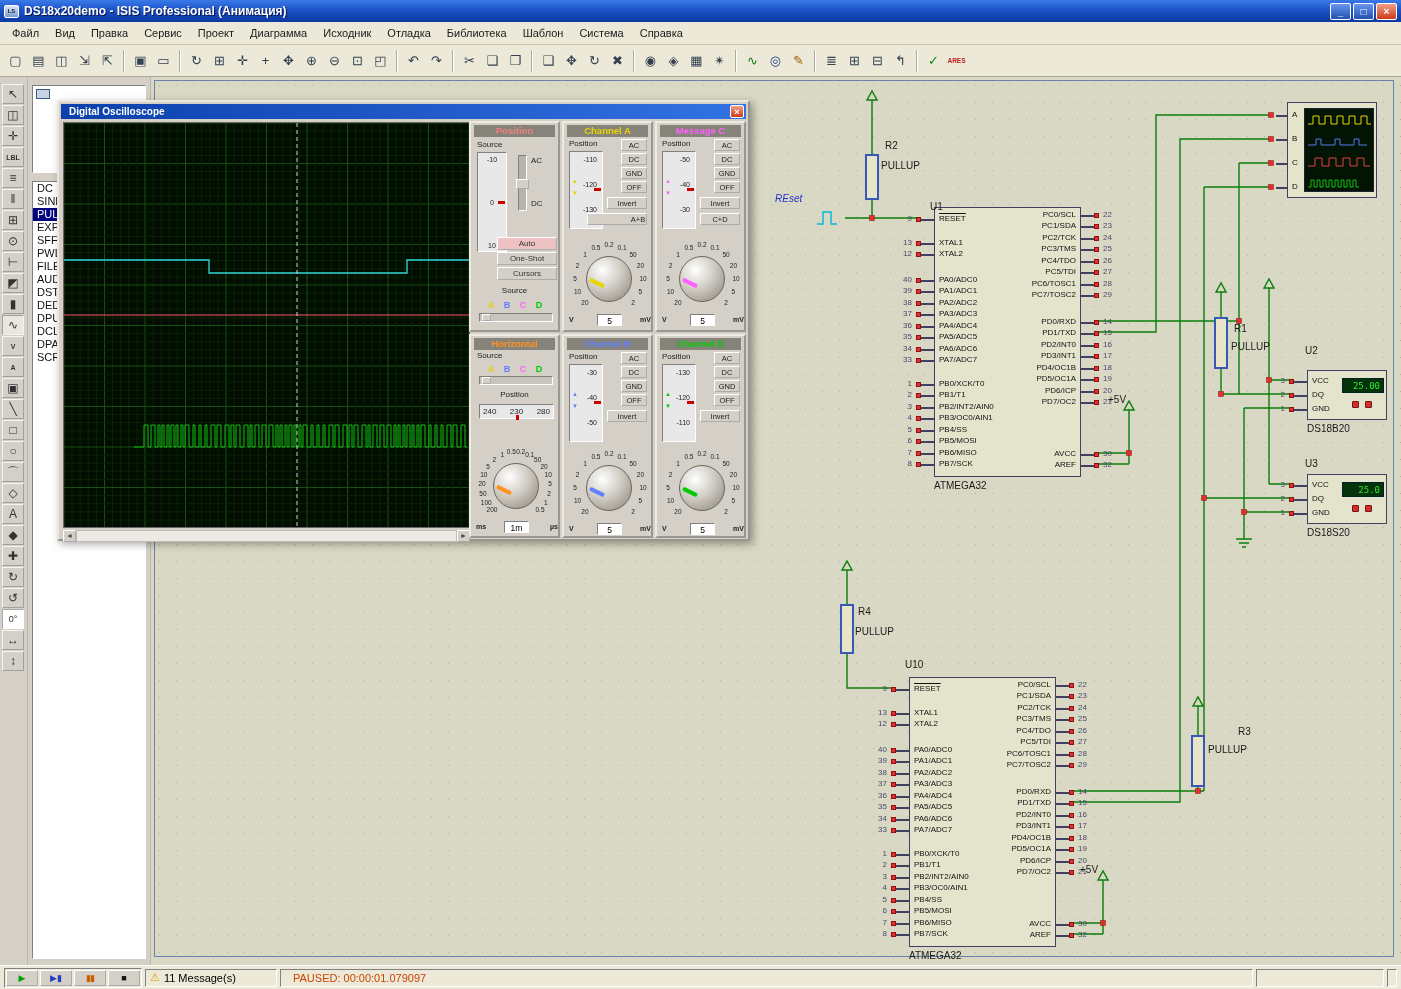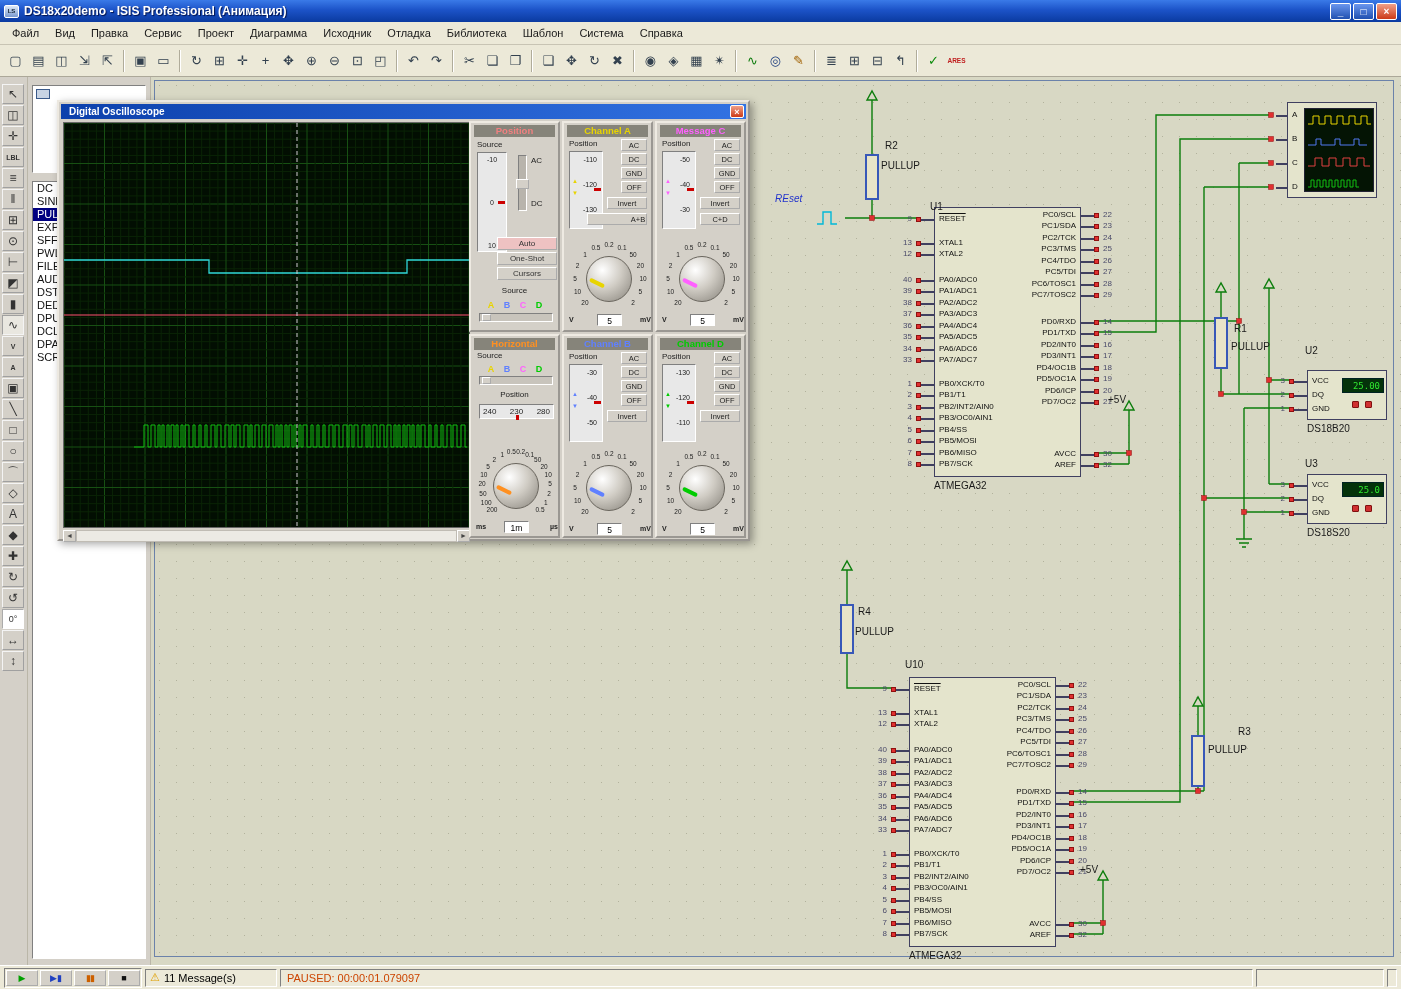--- a/index.html
+++ b/index.html
@@ -98,21 +98,21 @@
 .kval{position:absolute;left:33px;top:77px;width:25px;height:12px;background:#fff;border:1px solid;border-color:#808080 #fff #fff #808080;font-size:8.5px;text-align:center;line-height:12px}
 .kunit{position:absolute;top:79px;font-size:7px;font-weight:bold;color:#222}
 .ul{left:5px}.ur{right:4px}
 
 .statusbar{height:24px;background:#ece9d8;display:flex;align-items:center;gap:3px;padding:2px 4px;border-top:1px solid #fff;flex:0 0 24px}
 .anim-panel{display:flex;gap:2px;padding:1px;border:1px solid;border-color:#808080 #fff #fff #808080}
 .anim-btn{width:32px;height:16px;background:#d4d0c8;border:1px outset #fff;display:flex;align-items:center;justify-content:center;font-size:9px}
 .i-play{color:#00a000}.i-step{color:#2040c0}.i-pause{color:#cc6000;letter-spacing:-1px}.i-stop{color:#111}
 .msg-panel{width:132px;height:18px;border:1px solid;border-color:#808080 #fff #fff #808080;display:flex;gap:4px;padding:0 4px;align-items:center;font-size:11px}
 .warn-i{color:#e0a000;font-size:11px}
-.time-panel{flex:1;height:18px;border:1px solid;border-color:#808080 #fff #fff #808080;color:#cc4400;padding:0 6px;line-height:16px;font-size:11px}
+.time-panel{flex:1;height:18px;border:1px solid;border-color:#808080 #fff #fff #808080;color:#cc4400;padding:0 12px;line-height:16px;font-size:11px}
 .extra-panel{width:128px;height:18px;border:1px solid;border-color:#808080 #fff #fff #808080}
 .corner{width:10px;height:18px;border:1px solid;border-color:#808080 #fff #fff #808080}
 </style>
 </head>
 <body>
 
 <div class="app">
 
   <div class="titlebar">
     <div class="app-icon">LS</div>

